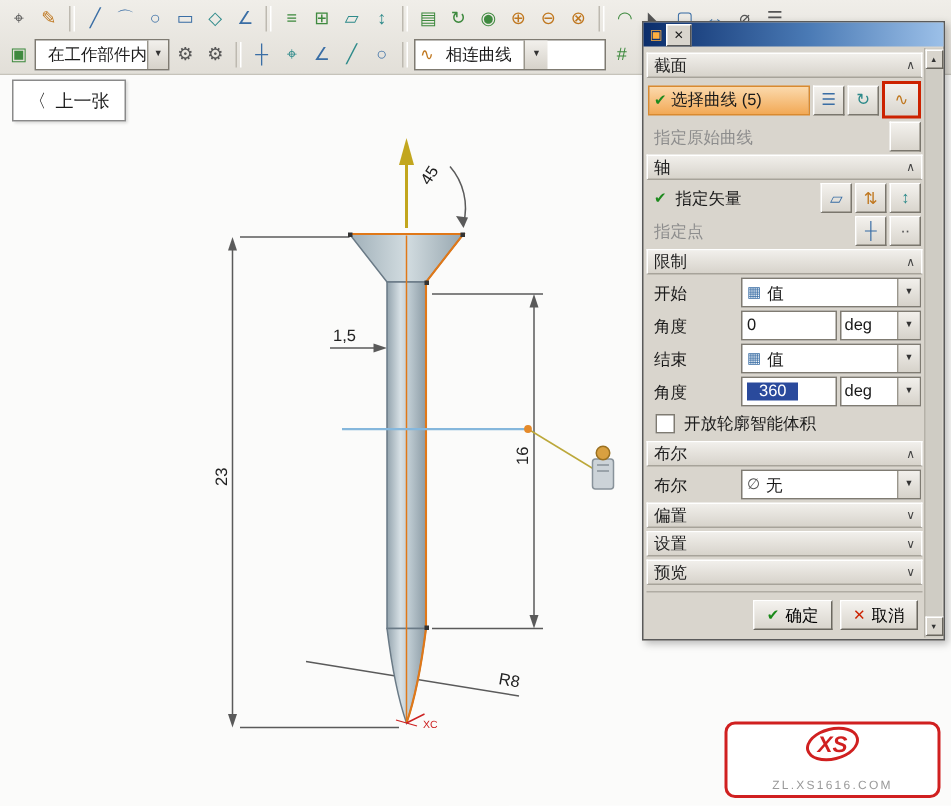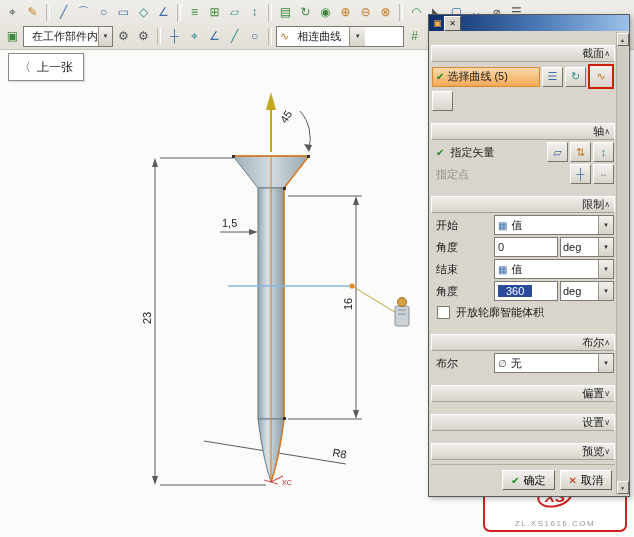--- a/index.html
+++ b/index.html
@@ -24,21 +24,21 @@
 
   
   .dialog{position:absolute;left:428px;top:14px;width:200px;background:#d9d5cd;border:1px solid #5a5a5a;box-shadow:2px 2px 5px rgba(0,0,0,.25);z-index:5}
   .dlg-title{height:16px;display:flex;align-items:center;padding:0 2px;background:linear-gradient(90deg,#0b2d6b,#4a7ab5 55%,#9cc0e8)}
   .dlg-ico{width:13px;font-size:9px;color:#ffb040;text-align:center}
   .dlg-title .t{flex:1;color:#fff;font-weight:bold;font-size:11px;padding-left:3px}
   .dlg-close{width:15px;height:13px;background:#d9d5cd;border:1px solid;border-color:#fff #555 #555 #fff;font-size:8px;display:flex;align-items:center;justify-content:center}
   .dlg-body{position:relative;padding:2px 14px 2px 2px}
   .scrollbar{position:absolute;top:17px;right:1px;width:11px;bottom:1px;background:#cfccc4;border-left:1px solid #b5b1a8;display:flex;flex-direction:column;justify-content:space-between;align-items:center;padding:1px 0}
   .sb-btn{width:10px;height:11px;background:#d9d5cd;border:1px solid;border-color:#fff #6a675f #6a675f #fff;font-size:5px;display:flex;align-items:center;justify-content:center;color:#333}
-  .sec-h{height:15px;display:flex;align-items:center;justify-content:flex-end;padding:0 4px;background:linear-gradient(#f1efeb,#d7d3cb);border:1px solid #fff;border-bottom:1px solid #a7a39a;margin-top:12px;color:#222}
+  .sec-h{height:15px;display:flex;align-items:center;justify-content:space-between;padding:0 4px;background:linear-gradient(#f1efeb,#d7d3cb);border:1px solid #fff;border-bottom:1px solid #a7a39a;margin-top:2px;color:#222}
   .chev{font-size:8px;color:#444}
   .drow{display:flex;align-items:center;gap:2px;margin:2px 1px;min-height:19px}
   .lbl{width:56px;padding-left:4px}
   .sel-curve{flex:1;height:18px;display:flex;align-items:center;gap:3px;padding:0 3px;background:linear-gradient(#fbd9ac,#f2a956);border:1px solid #d98a30;white-space:nowrap;overflow:hidden}
   .plainlbl{flex:1;padding-left:4px}
   .grayed{color:#8d8d8d}
   .chk-g{color:#1e8a1e;font-size:10px}
   .sbtn{width:19px;height:18px;background:linear-gradient(#f3f1ed,#d9d5cd);border:1px solid;border-color:#fff #7a766d #7a766d #fff;display:flex;align-items:center;justify-content:center;font-size:11px;flex:0 0 auto}
   .sbtn.red{border:2px solid #cc2200;width:22px;height:21px}
   .dcombo{flex:1;height:18px;background:#fff;border:1px solid #7f7b72;display:flex;align-items:center}
@@ -228,20 +228,21 @@
       <div class="drow">
         <div class="sel-curve">
           <span class="chk-g">✔</span>
           <span>选择曲线 (5)</span>
         </div>
         <span class="sbtn ic-b">☰</span>
         <span class="sbtn ic-t">↻</span>
         <span class="sbtn red ic-o">∿</span>
       </div>
       <div class="drow">
+        <span class="plainlbl grayed">指定原始曲线</span>
         <span class="sbtn ic-k"></span>
       </div>
 
       <div class="sec-h">
         <span>轴</span>
         <span class="chev">∧</span>
       </div>
       <div class="drow">
         <span class="chk-g" style="padding-left:4px">✔</span>
         <span class="plainlbl">指定矢量</span>

